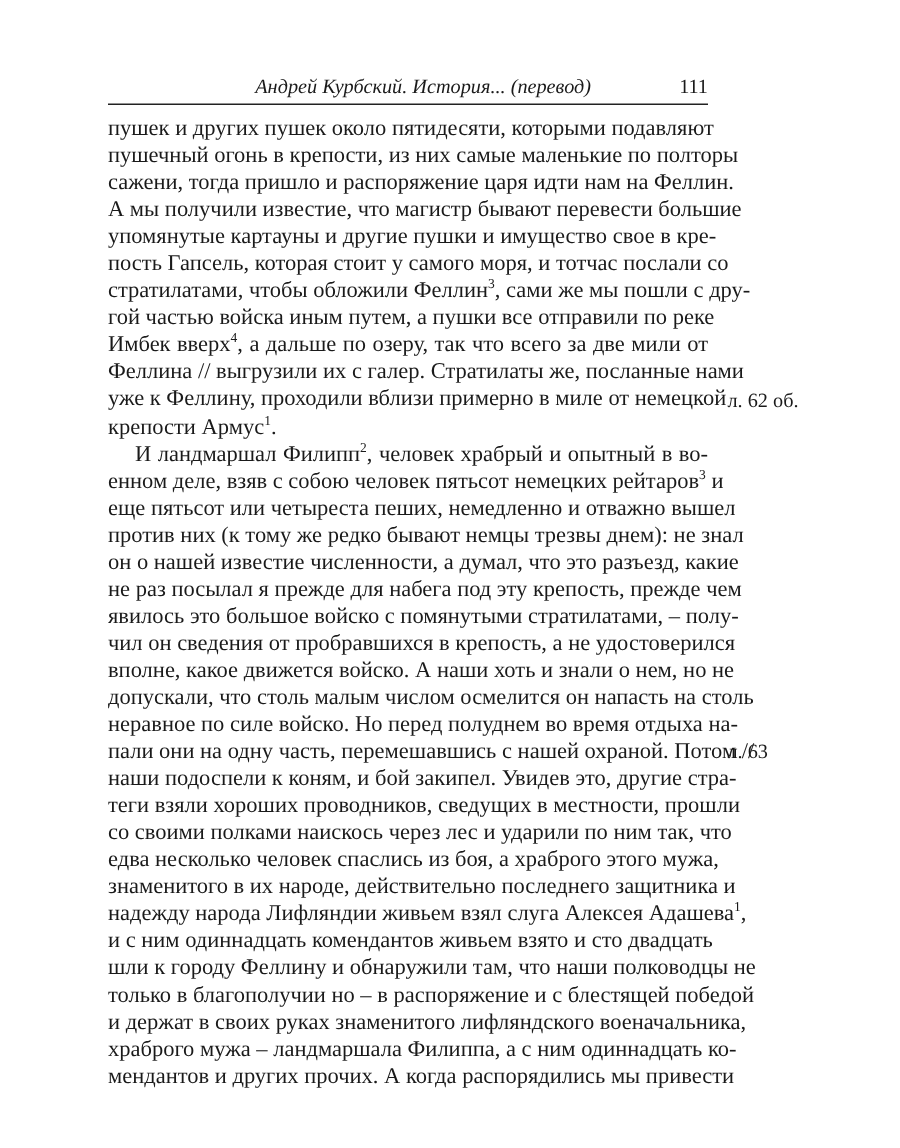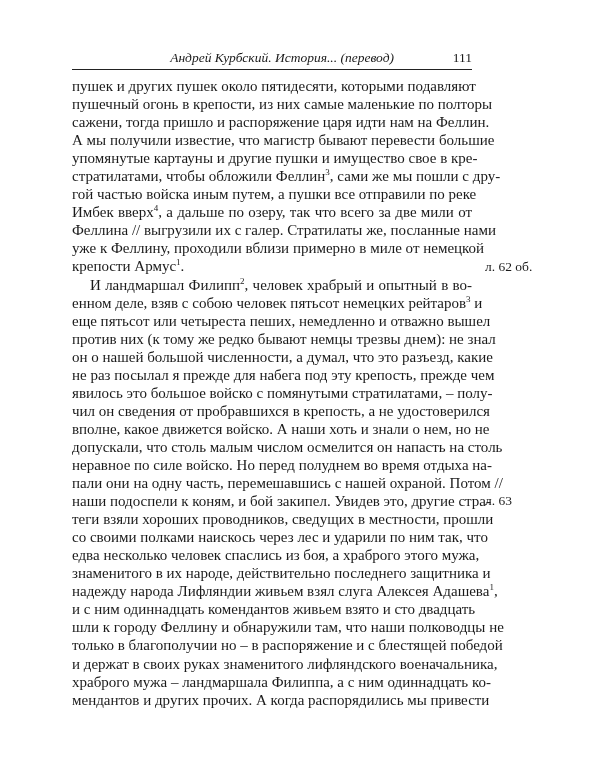--- a/index.html
+++ b/index.html
@@ -25,33 +25,34 @@
 </div>
 <div class="rule"></div>
 
 <div class="body-text" id="body-text">
     <div>
       <span class="line">пушек и других пушек около пятидесяти, которыми подавляют</span>
       <span class="line">пушечный огонь в крепости, из них самые маленькие по полторы</span>
       <span class="line">сажени, тогда пришло и распоряжение царя идти нам на Феллин.</span>
       <span class="line">А мы получили известие, что магистр бывают перевести большие</span>
       <span class="line">упомянутые картауны и другие пушки и имущество свое в кре-</span>
+      <span class="line">пость Гапсель, которая стоит у самого моря, и тотчас послали со</span>
       <span class="line">стратилатами, чтобы обложили Феллин<sup>3</sup>, сами же мы пошли с дру-</span>
       <span class="line">гой частью войска иным путем, а пушки все отправили по реке</span>
       <span class="line">Имбек вверх<sup>4</sup>, а дальше по озеру, так что всего за две мили от</span>
       <span class="line">Феллина // выгрузили их с галер. Стратилаты же, посланные нами</span>
       <span class="line">уже к Феллину, проходили вблизи примерно в миле от немецкой</span>
       <span class="line last">крепости Армус<sup>1</sup>.</span>
     </div>
     <div>
       <span class="line indent">И ландмаршал Филипп<sup>2</sup>, человек храбрый и опытный в во-</span>
       <span class="line">енном деле, взяв с собою человек пятьсот немецких рейтаров<sup>3</sup> и</span>
       <span class="line">еще пятьсот или четыреста пеших, немедленно и отважно вышел</span>
       <span class="line">против них (к тому же редко бывают немцы трезвы днем): не знал</span>
-      <span class="line">он о нашей большой численности, а думал, что это разъезд, какие</span>
+      <span class="line">он о нашей известие численности, а думал, что это разъезд, какие</span>
       <span class="line">не раз посылал я прежде для набега под эту крепость, прежде чем</span>
       <span class="line">явилось это большое войско с помянутыми стратилатами, – полу-</span>
       <span class="line">чил он сведения от пробравшихся в крепость, а не удостоверился</span>
       <span class="line">вполне, какое движется войско. А наши хоть и знали о нем, но не</span>
       <span class="line">допускали, что столь малым числом осмелится он напасть на столь</span>
       <span class="line">неравное по силе войско. Но перед полуднем во время отдыха на-</span>
       <span class="line">пали они на одну часть, перемешавшись с нашей охраной. Потом //</span>
       <span class="line">наши подоспели к коням, и бой закипел. Увидев это, другие стра-</span>
       <span class="line">теги взяли хороших проводников, сведущих в местности, прошли</span>
       <span class="line">со своими полками наискось через лес и ударили по ним так, что</span>

